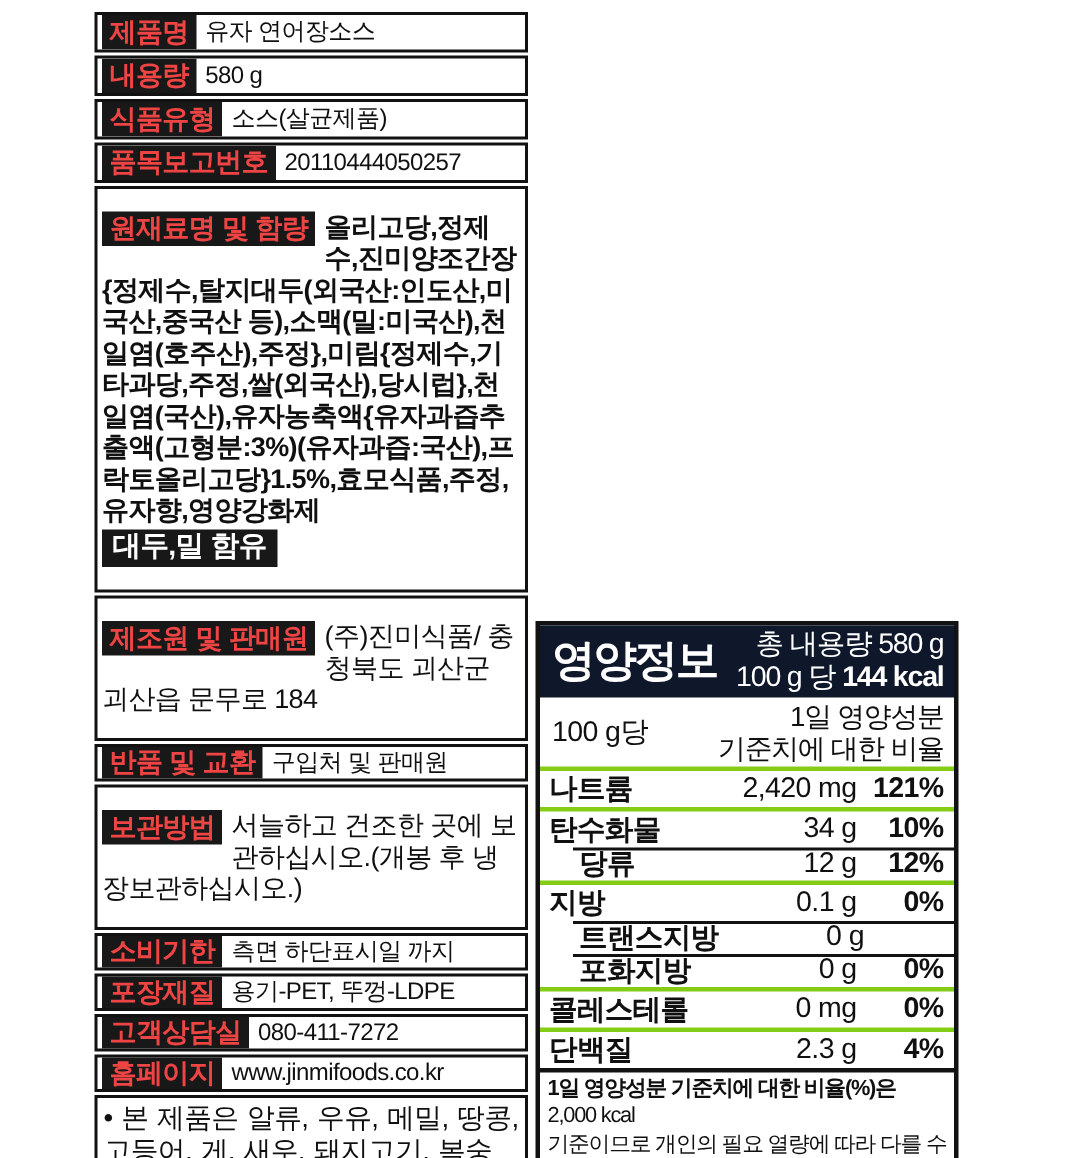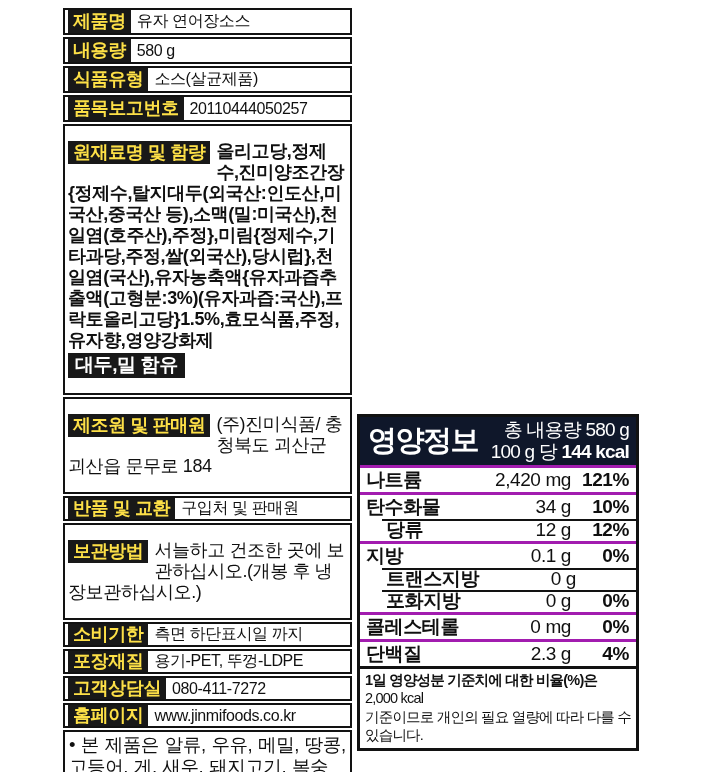--- a/index.html
+++ b/index.html
@@ -10,21 +10,21 @@
   }
   
   .info-stack{position:absolute;left:63px;top:8px;width:289px;}
   .lrow{
     box-sizing:border-box;border:2px solid #121212;background:#fff;
     margin-bottom:2px;padding:0 3px;overflow:hidden;
   }
   .r-simple{display:flex;align-items:center;height:27px;}
   .r-simple.lo{height:25px;}
   .lbl{
-    background:#181818;color:#fde047;font-weight:bold;font-size:18px;
+    background:#181818;color:#ef4444;font-weight:bold;font-size:18px;
     padding:1px 5px 2px;display:inline-block;margin-right:6px;white-space:nowrap;
     line-height:20px;
   }
   .val{font-size:16px;white-space:nowrap;}
   .r-flow{font-size:18px;line-height:21px;padding:15px 3px;}
   .r-flow .lbl{float:left;margin:0 6px 2px 0;}
   .r-flow .val{white-space:normal;font-size:18px;}
   .r-flow.bold-val .val{font-weight:bold;}
   .allergen-badge{
     clear:left;display:inline-block;background:#181818;color:#fff;font-weight:bold;
@@ -43,21 +43,21 @@
   .ntitle{font-size:29px;font-weight:bold;letter-spacing:-1.5px;}
   .nhead-right{text-align:right;font-size:19px;line-height:1.16;letter-spacing:-0.8px;}
   .kcal{font-weight:bold;}
   .nsub{
     display:flex;justify-content:space-between;align-items:center;
     height:46px;padding:0 7px 0 8px;font-size:19px;
   }
   .nsub-right{text-align:right;font-size:18.5px;line-height:1.15;letter-spacing:-0.8px;}
   .nrow{display:flex;align-items:center;height:24px;padding:0 7px 0 6px;
         font-size:19px;position:relative;}
-  .nrow.major{border-top:3px solid #a21caf;}
+  .nrow.major{border-top:3px solid #84cc16;}
   .nrow.sub{height:22px;}
   .nrow.sub::before{content:"";position:absolute;top:0;left:22px;right:0;height:2px;background:#121212;}
   .nname{font-weight:bold;flex:1;white-space:nowrap;}
   .nrow.sub .nname{padding-left:20px;}
   .namount{width:106px;text-align:right;white-space:nowrap;}
   .npct{width:58px;text-align:right;font-weight:bold;white-space:nowrap;}
   .nfoot{border-top:3px solid #121212;padding:2px 5px 3px;font-size:14.5px;
          line-height:1.27;letter-spacing:-0.8px;}
   .nfoot .b{font-weight:bold;}
 </style>
@@ -135,20 +135,27 @@
   <div class="nutri">
 
     <div class="nhead">
       <span class="ntitle">영양정보</span>
       <span class="nhead-right">
         <span>총 내용량 580 g</span><br>
         <span>100 g 당 </span><span class="kcal">144 kcal</span>
       </span>
     </div>
 
+    <div class="nsub">
+      <span>100 g당</span>
+      <span class="nsub-right">
+        <span>1일 영양성분</span><br>
+        <span>기준치에 대한 비율</span>
+      </span>
+    </div>
 
     <div class="nrow major">
       <span class="nname">나트륨</span>
       <span class="namount">2,420 mg</span>
       <span class="npct">121%</span>
     </div>
 
     <div class="nrow major">
       <span class="nname">탄수화물</span>
       <span class="namount">34 g</span>

